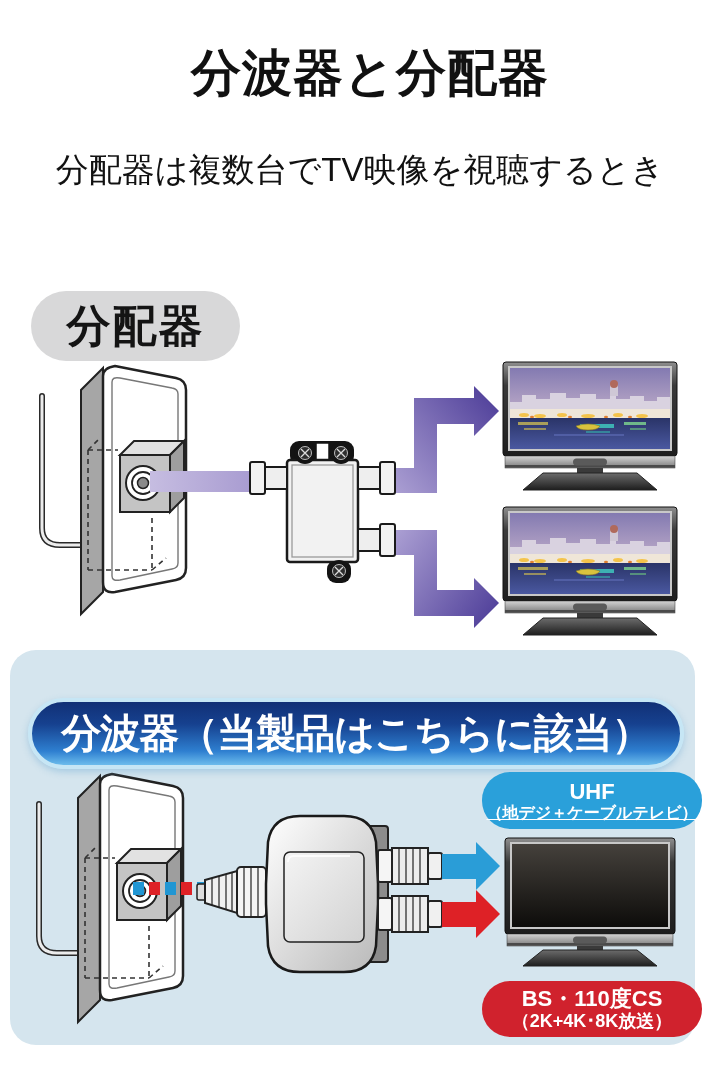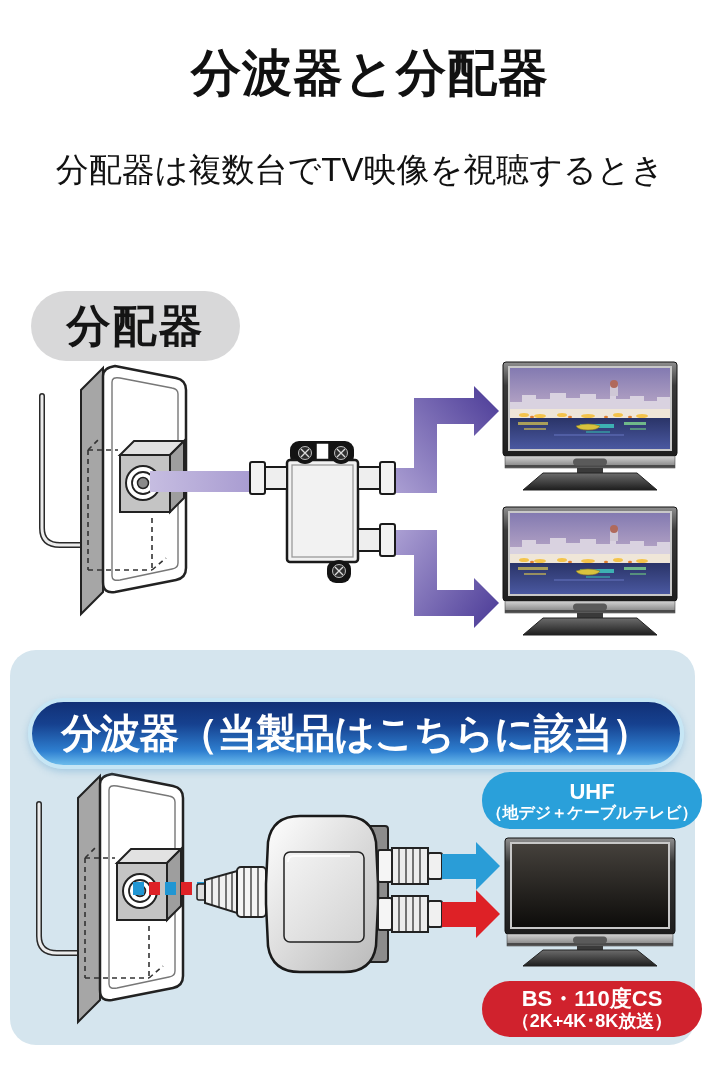--- a/index.html
+++ b/index.html
@@ -32,21 +32,21 @@
     display:flex;align-items:center;justify-content:center;
     font-size:40px;font-weight:bold;color:#ffffff;letter-spacing:-1px;
   }
   .badge{
     position:absolute;width:220px;border-radius:28px;color:#fff;text-align:center;
     display:flex;flex-direction:column;align-items:center;justify-content:center;
     font-weight:bold;line-height:1.15;
   }
   .uhf-badge{left:482px;top:772px;height:57px;background:#2aa0da;}
   .uhf-badge .l1{font-size:22px;}
-  .uhf-badge .l2{font-size:16px;}
+  .uhf-badge .l2{font-size:16px;text-decoration:underline;}
   .bs-badge{left:482px;top:981px;height:56px;background:#d0222d;}
   .bs-badge .l1{font-size:22px;}
   .bs-badge .l2{font-size:18px;text-align:center;}
   svg.art{position:absolute;left:0;top:0;}
 </style>
 </head>
 <body>
 
 <div class="stage">
 

